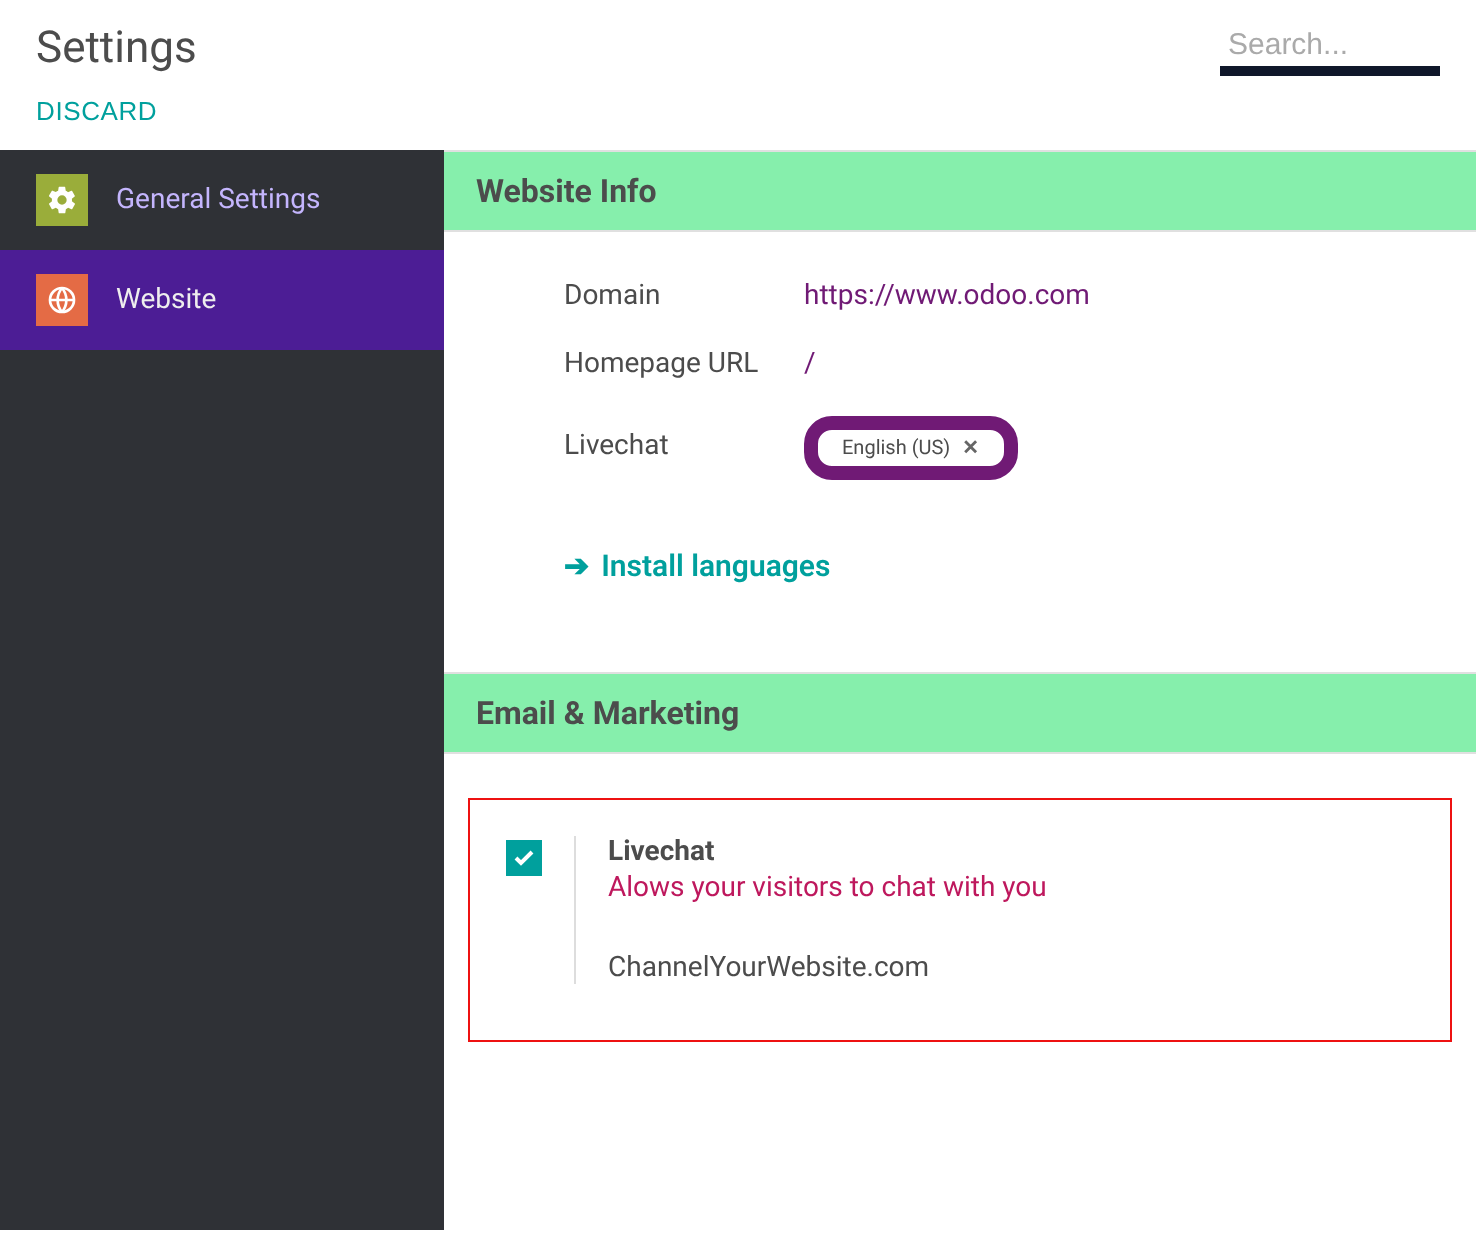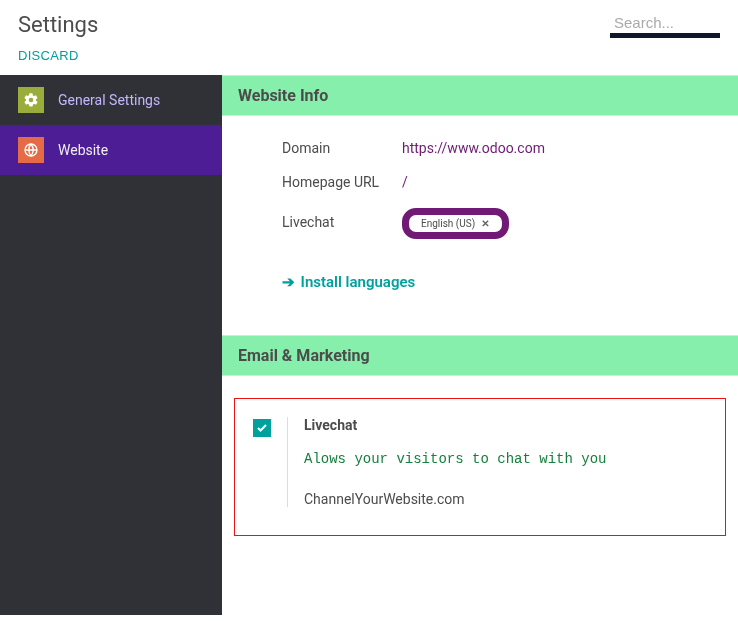--- a/index.html
+++ b/index.html
@@ -171,24 +171,23 @@
       background: #ddd;
       align-self: stretch;
     }
     .option-content { flex: 1; }
     .option-title {
       font-weight: 700;
       color: #4c4c4c;
       font-size: 14px;
     }
     .option-desc {
-      color: #15803d;
-      font-size: 14px;
-      margin-top: 18px;
-      font-family: Liberation Mono, monospace;
+      color: #be185d;
+      font-size: 14px;
+      margin-top: 2px;
     }
     .sub-row {
       display: flex;
       margin-top: 24px;
       font-size: 14px;
     }
   </style>
 </head>
 <body>
 

